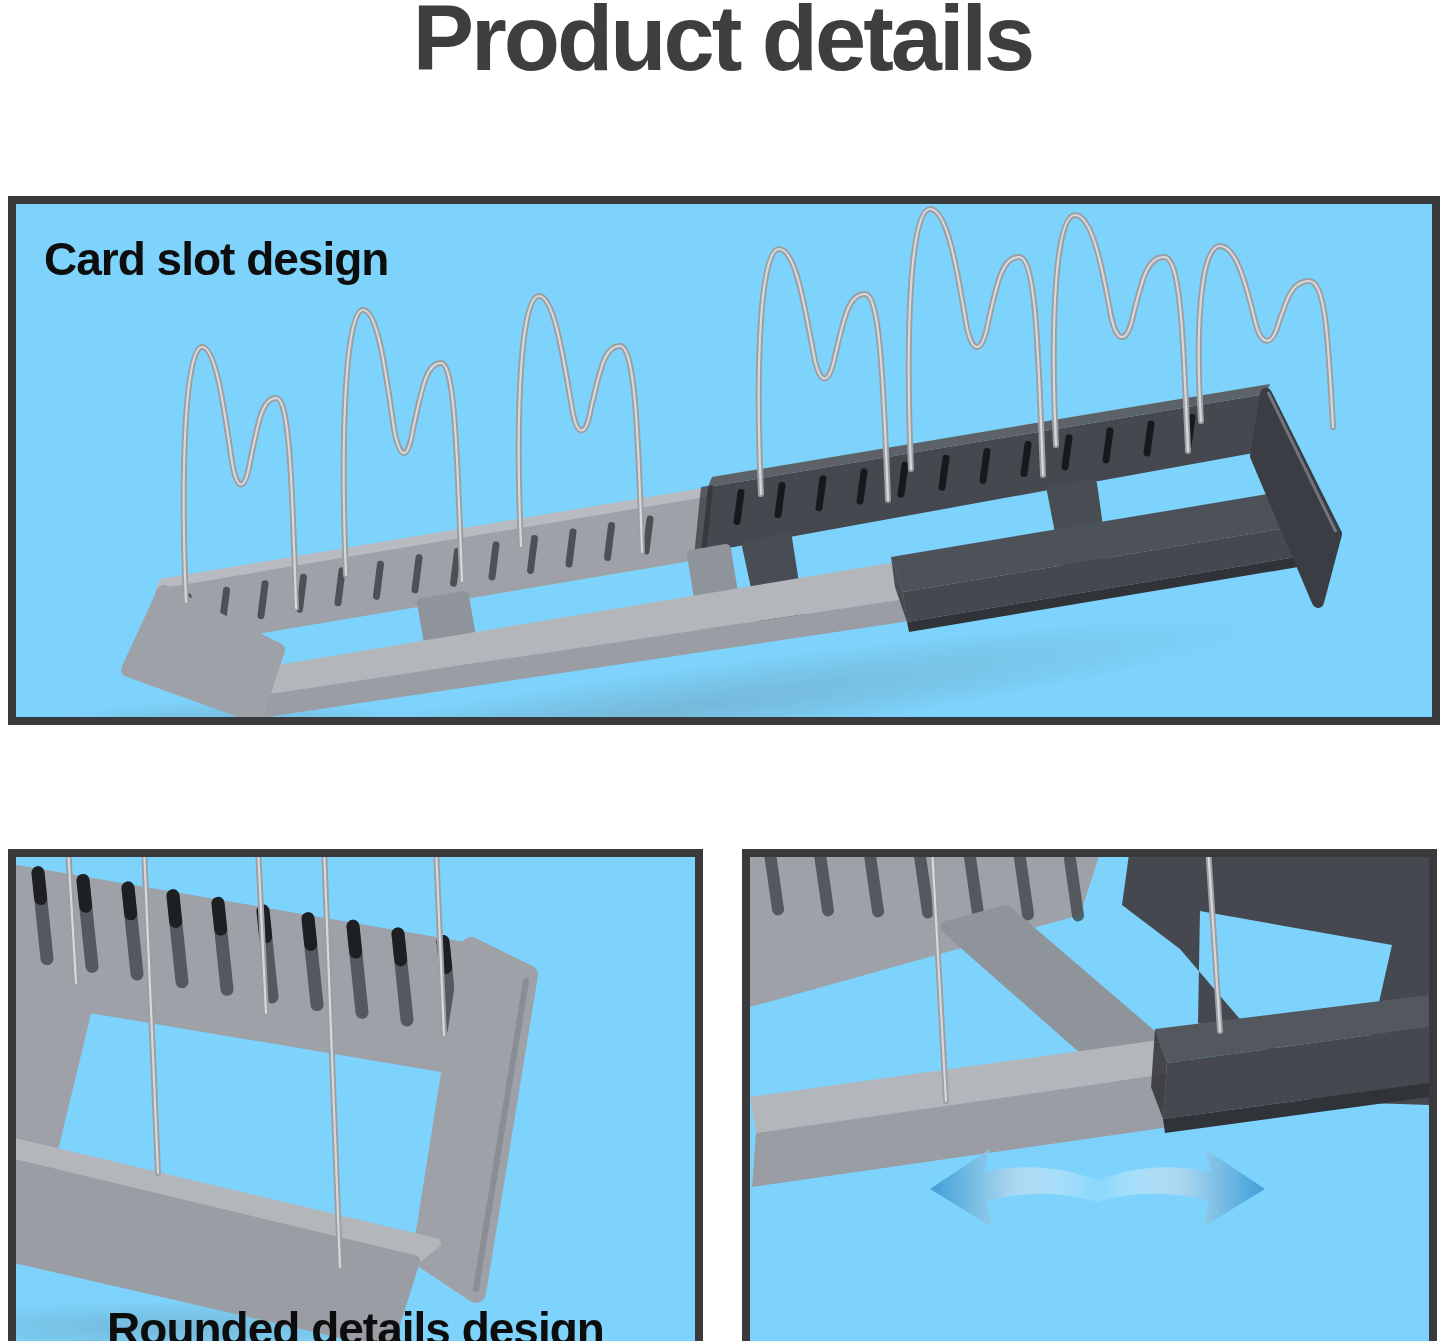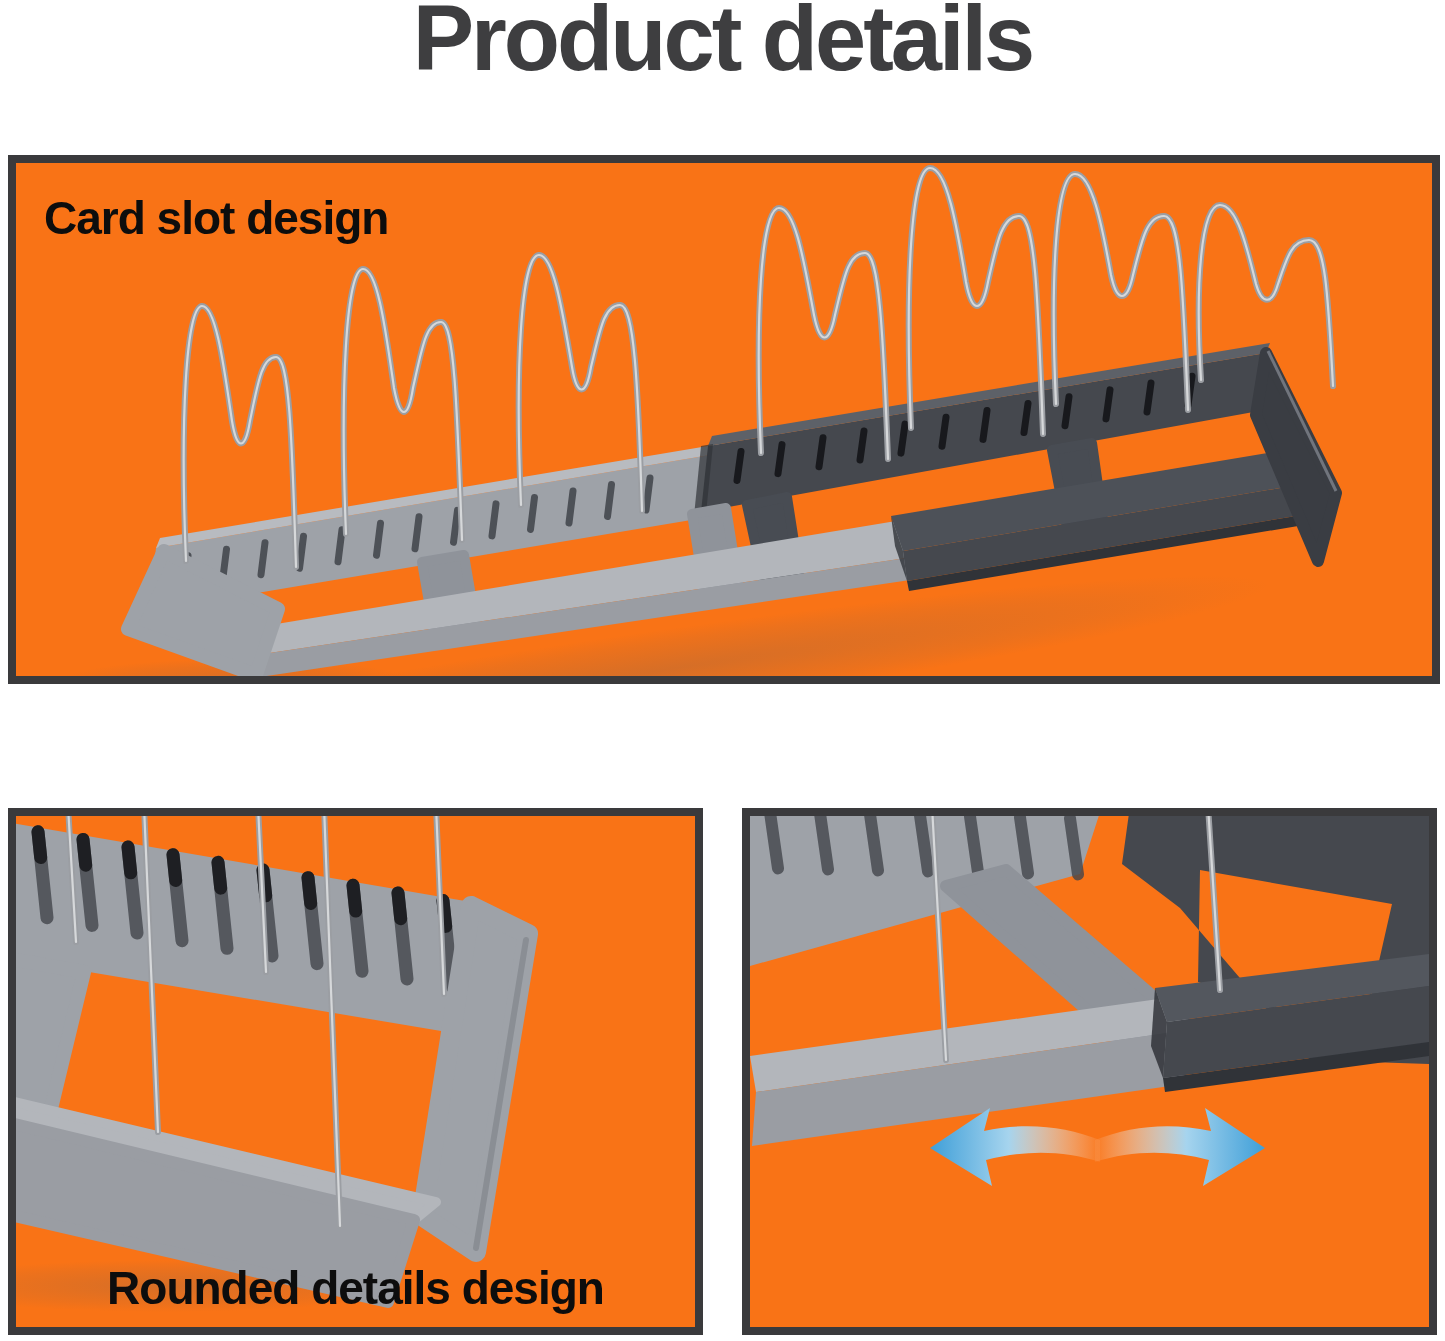--- a/index.html
+++ b/index.html
@@ -12,22 +12,22 @@
   body{
     width:1445px;height:1341px;position:relative;background:var(--background);
     font-family:"Liberation Sans","DejaVu Sans",sans-serif;overflow:hidden;
   }
   .page-title{
     position:absolute;left:0;top:-8px;width:100%;text-align:center;
     font-size:92px;line-height:1.0;font-weight:bold;letter-spacing:-3px;
     color:var(--title-text);
   }
   .panel{
-    position:absolute;border:8px solid var(--panel-border);background:#f97316;
-    box-sizing:border-box;overflow:hidden;
+    position:absolute;border:8px solid var(--panel-border);background:#7dd3fc;
+    box-sizing:border-box;overflow:hidden;margin-top:41px;
   }
   .panel-main{left:8px;top:155px;width:1432px;height:529px;}
   .panel-left{left:8px;top:808px;width:695px;height:527px;}
   .panel-right{left:742px;top:808px;width:695px;height:527px;}
   .photo{position:absolute;left:0;top:0;width:100%;height:100%;display:block;}
   .panel-label{
     position:absolute;left:28px;top:28px;font-size:46px;font-weight:bold;
     letter-spacing:-1px;color:var(--caption-text);z-index:3;
   }
   .caption{

